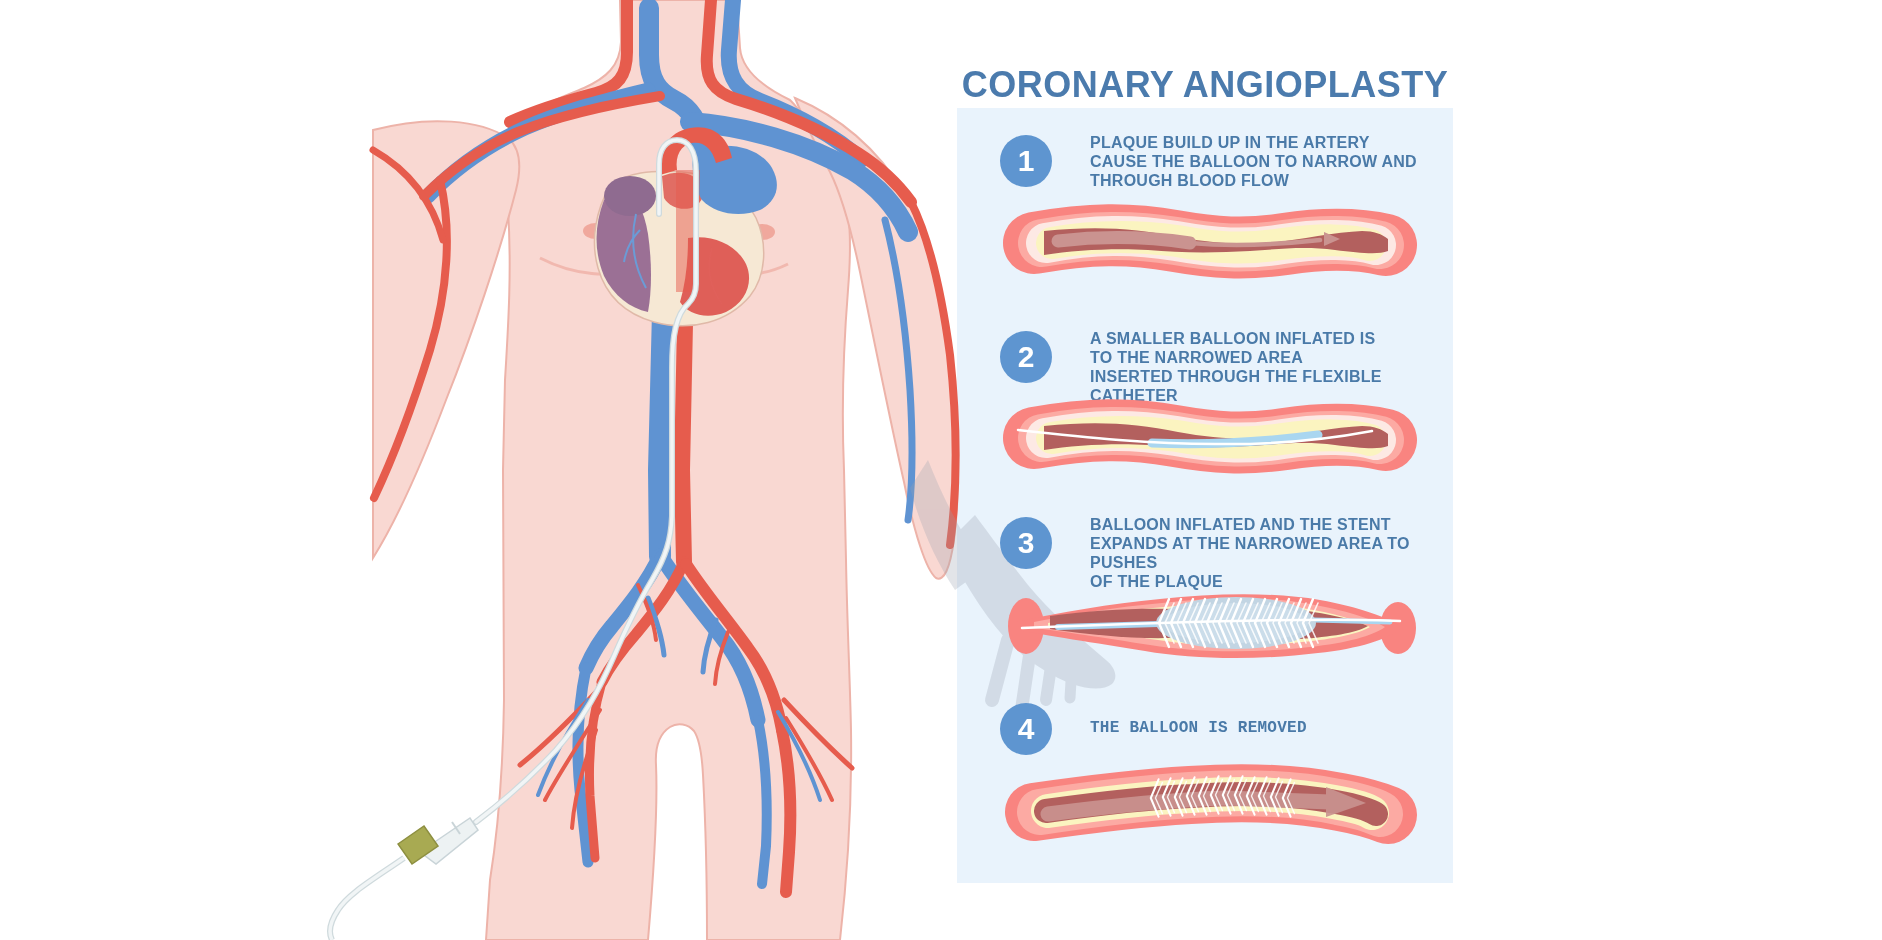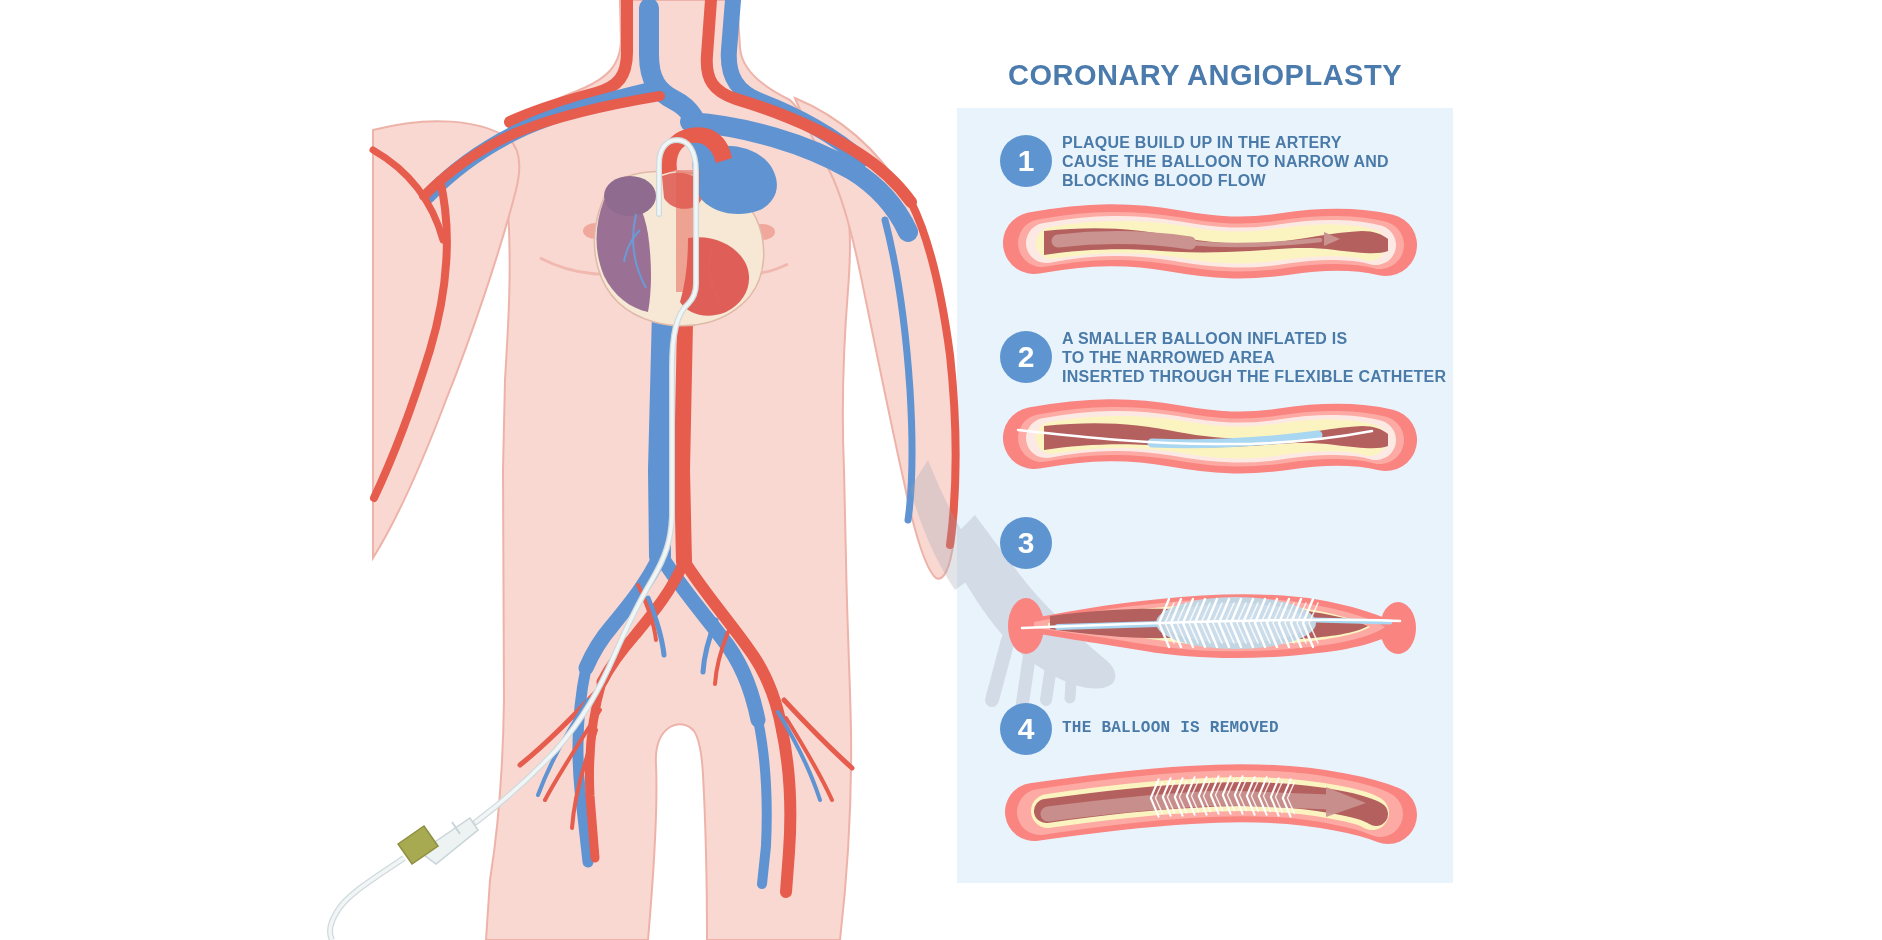--- a/index.html
+++ b/index.html
@@ -1,25 +1,25 @@
 <!DOCTYPE html>
 <html><head>
 <meta charset="utf-8">
 <style>
   html,body{margin:0;padding:0;background:#ffffff;font-family:"Liberation Sans",sans-serif;}
   .canvas{position:relative;width:1882px;height:940px;overflow:hidden;background:#ffffff;}
   .panel{position:absolute;left:957px;top:108px;width:496px;height:775px;background:#e9f3fc;z-index:1;}
   .title{position:absolute;left:948px;top:40px;width:514px;text-align:center;font-weight:bold;
-         font-size:29px;letter-spacing:.5px;color:#4b7bad;white-space:nowrap;z-index:2;}
+         font-size:36px;letter-spacing:.5px;color:#4b7bad;white-space:nowrap;z-index:2;}
   .body-art{position:absolute;left:0;top:0;width:1180px;height:940px;z-index:2;pointer-events:none;}
   .badge{position:absolute;width:52px;height:52px;border-radius:50%;background:#5e95d0;color:#ffffff;
          font-weight:bold;font-size:30px;display:flex;align-items:center;justify-content:center;z-index:3;}
   .desc{position:absolute;left:1062px;width:392px;color:#4a7aa8;font-weight:bold;font-size:16px;
         line-height:19px;letter-spacing:.25px;z-index:3;}
-  .desc span{display:block;}
+  .desc span{display:block;margin-left:28px;}
   .artery{position:absolute;left:1000px;width:420px;height:96px;z-index:3;}
 </style>
 </head>
 <body>
 
 <div class="canvas">
 
   <div class="panel"></div>
 
   <h1 class="title">CORONARY ANGIOPLASTY</h1>
@@ -148,21 +148,21 @@
       </g>
     </g>
   </svg>
 
   <div class="badge" style="left:1000px;top:135px;">
     <span>1</span>
   </div>
   <div class="desc" style="top:133px;">
     <span>PLAQUE BUILD UP IN THE ARTERY</span>
     <span>CAUSE THE BALLOON TO NARROW AND</span>
-    <span>BLOCKING BLOOD FLOW</span>
+    <span>THROUGH BLOOD FLOW</span>
   </div>
   <svg class="artery" style="top:193px;" viewBox="0 0 420 96">
     <path d="M34,50 C90,40 130,40 175,48 C215,55 245,57 285,51 C325,45 360,46 386,52" fill="none" stroke="#f98480" stroke-width="62" stroke-linecap="round"></path>
     <path d="M42,50 C92,41 132,41 176,48 C215,55 245,57 284,51 C322,45 358,46 380,52" fill="none" stroke="#fcaaa3" stroke-width="48" stroke-linecap="round"></path>
     <path d="M46,50 C94,41 133,41 176,48 C215,55 245,57 283,51 C320,45 356,46 376,52" fill="none" stroke="#fde9e4" stroke-width="40" stroke-linecap="round"></path>
     <path d="M52,50 C96,42 134,42 177,48 C215,55 245,57 282,51 C318,46 352,46 370,52" fill="none" stroke="#fbf4c0" stroke-width="32" stroke-linecap="round"></path>
     <path d="M44,38 C95,33 135,35 178,44 C210,50 240,52 268,50 C300,47 335,39 362,38 C374,38 382,41 388,46
              L388,58 C378,62 360,60 335,57 C305,53 280,56 250,58 C215,60 180,60 148,57 C115,55 75,57 44,62 Z" fill="#b3605e"></path>
     <path d="M58,48 C110,42 150,44 190,50" fill="none" stroke="#ca9390" stroke-width="13" stroke-linecap="round"></path>
     <path d="M190,50 C235,54 275,52 320,47" fill="none" stroke="#ca9390" stroke-width="4.5" stroke-linecap="round"></path>
@@ -183,20 +183,25 @@
     <path d="M46,50 C94,41 133,41 176,48 C215,55 245,57 283,51 C320,45 356,46 376,52" fill="none" stroke="#fde9e4" stroke-width="40" stroke-linecap="round"></path>
     <path d="M52,50 C96,42 134,42 177,48 C215,55 245,57 282,51 C318,46 352,46 370,52" fill="none" stroke="#fbf4c0" stroke-width="32" stroke-linecap="round"></path>
     <path d="M44,38 C95,33 135,35 178,44 C210,50 240,52 268,50 C300,47 335,39 362,38 C374,38 382,41 388,46
              L388,58 C378,62 360,60 335,57 C305,53 280,56 250,58 C215,60 180,60 148,57 C115,55 75,57 44,62 Z" fill="#b3605e"></path>
     <path d="M152,55 C205,57 265,54 318,47" fill="none" stroke="#a9d6f0" stroke-width="9" stroke-linecap="round"></path>
     <path d="M18,42 C90,50 150,56 215,56 C285,57 335,50 372,43" fill="none" stroke="#ffffff" stroke-width="2.5" stroke-linecap="round"></path>
   </svg>
 
   <div class="badge" style="left:1000px;top:517px;">
     <span>3</span>
+  </div>
+  <div class="desc" style="top:515px;">
+    <span>BALLOON INFLATED AND THE STENT</span>
+    <span>EXPANDS AT THE NARROWED AREA TO PUSHES</span>
+    <span>OF THE PLAQUE</span>
   </div>
   <svg class="artery" style="top:576px;" viewBox="0 0 420 96">
     <defs>
       <g id="chev3" stroke="#ffffff" fill="none" stroke-linejoin="round" stroke-linecap="round">
         <path d="M11,-24 L1,0 L11,24" stroke-width="2.4"></path>
         <path d="M16,-20 L7,0 L16,20" stroke-width="1.6" opacity=".85"></path>
       </g>
     </defs>
     <ellipse cx="26" cy="50" rx="18" ry="28" fill="#f98480"></ellipse>
     <ellipse cx="398" cy="52" rx="18" ry="26" fill="#f98480"></ellipse>

